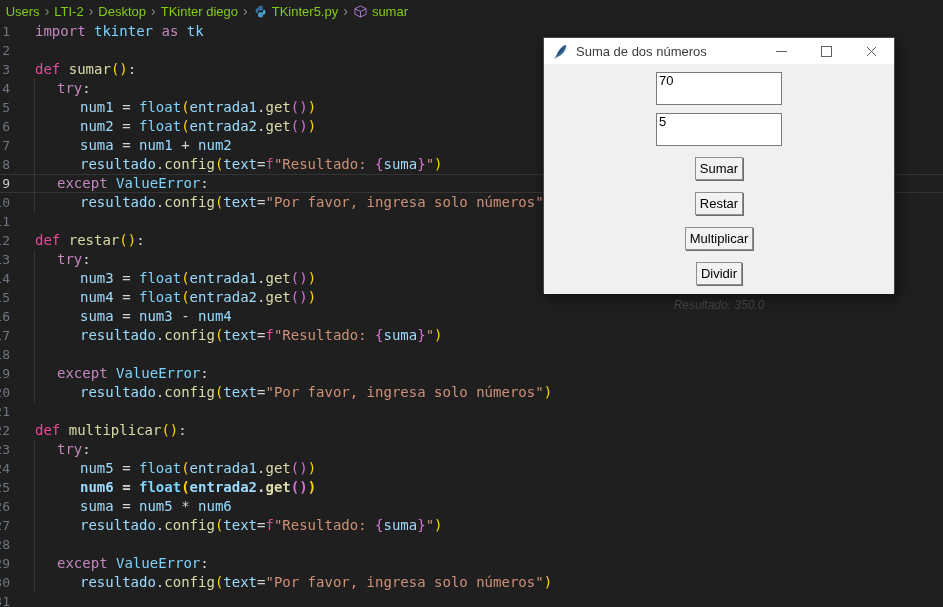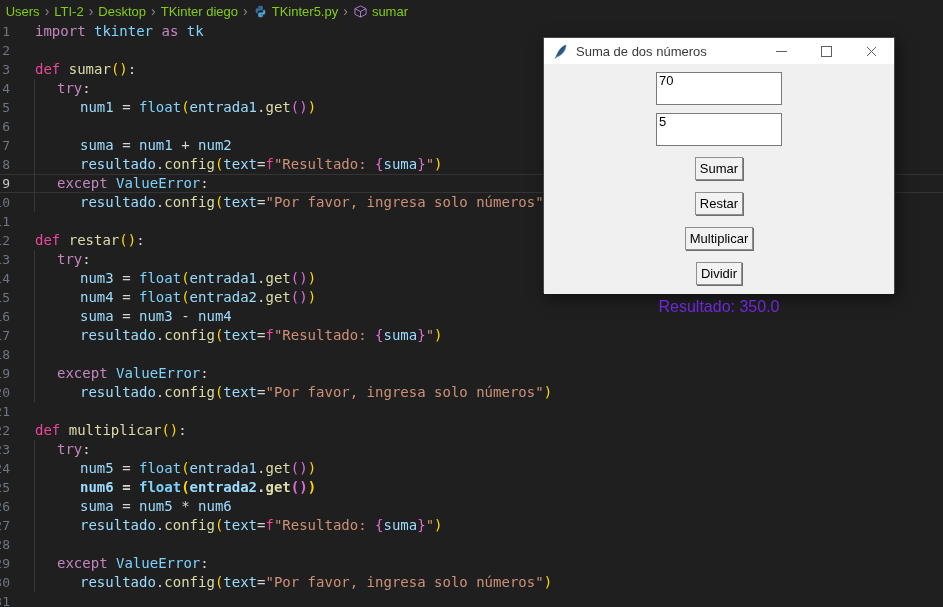--- a/index.html
+++ b/index.html
@@ -37,21 +37,21 @@
   .ctl .min-bar{width:11px;height:1px;background:#5f5f5f;}
   .ctl .max-box{width:9px;height:9px;border:1px solid #5f5f5f;}
   .winbody{height:230px;display:flex;flex-direction:column;align-items:center;background:#f0f0f0;}
   .tk-entry{width:122px;height:18px;margin-top:8px;border:1px solid #7a7a7a;
     background:#fff;font-family:"Liberation Sans",sans-serif;font-size:13px;
     padding:0 0 16px 2px;color:#000;outline:none;}
   .tk-btn{margin-top:12px;background:#f2f2f2;border:1px solid #8f8f8f;
     box-shadow:1px 1px 0 #6e6e6e;font-family:"Liberation Sans",sans-serif;
     font-size:13px;color:#000;padding:3px 4px;cursor:pointer;}
   .tk-btn.first{margin-top:11px;}
-  .result{margin-top:13px;font-size:16px;color:#6d28d9;}
+  .result{margin-top:13px;font-size:12px;color:#404040;font-style:italic;}
 </style>
 </head>
 <body>
 
 <div class="breadcrumb">
   <span class="sep first"></span>
   <span class="crumb">Users</span>
   <span class="sep"></span>
   <span class="crumb">LTI-2</span>
   <span class="sep"></span>
@@ -107,20 +107,21 @@
         <span>5</span>
       </div>
       <div class="guide"></div>
       <pre class="code" style="left: 80px; text-align: center;"><span class="tk-va">num1 </span><span class="tk-op">= </span><span class="tk-ty">float</span><span class="tk-b1">(</span><span class="tk-va">entrada1</span><span class="tk-op">.</span><span class="tk-fn">get</span><span class="tk-b2">()</span><span class="tk-b1">)</span></pre>
     </div>
     <div class="row">
       <div class="gutter">
         <span>6</span>
       </div>
       <div class="guide"></div>
+      <pre class="code" style="left: 80px;"><span class="tk-va">num2 </span><span class="tk-op">= </span><span class="tk-ty">float</span><span class="tk-b1">(</span><span class="tk-va">entrada2</span><span class="tk-op">.</span><span class="tk-fn">get</span><span class="tk-b2">()</span><span class="tk-b1">)</span></pre>
     </div>
     <div class="row">
       <div class="gutter">
         <span>7</span>
       </div>
       <div class="guide"></div>
       <pre class="code" style="left: 80px;"><span class="tk-va">suma </span><span class="tk-op">= </span><span class="tk-va">num1 </span><span class="tk-op">+ </span><span class="tk-va">num2</span></pre>
     </div>
     <div class="row">
       <div class="gutter">

